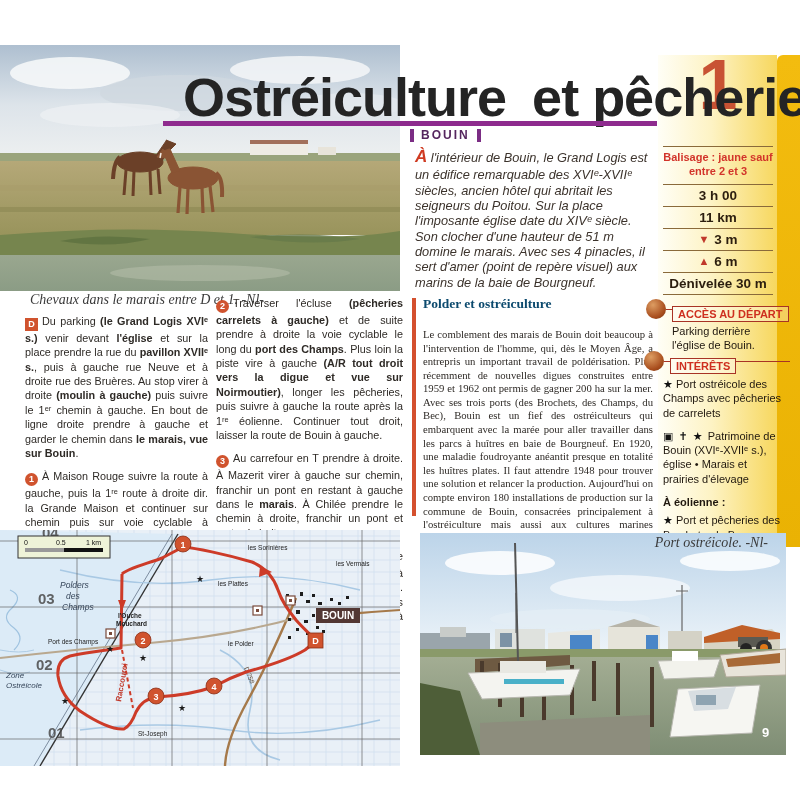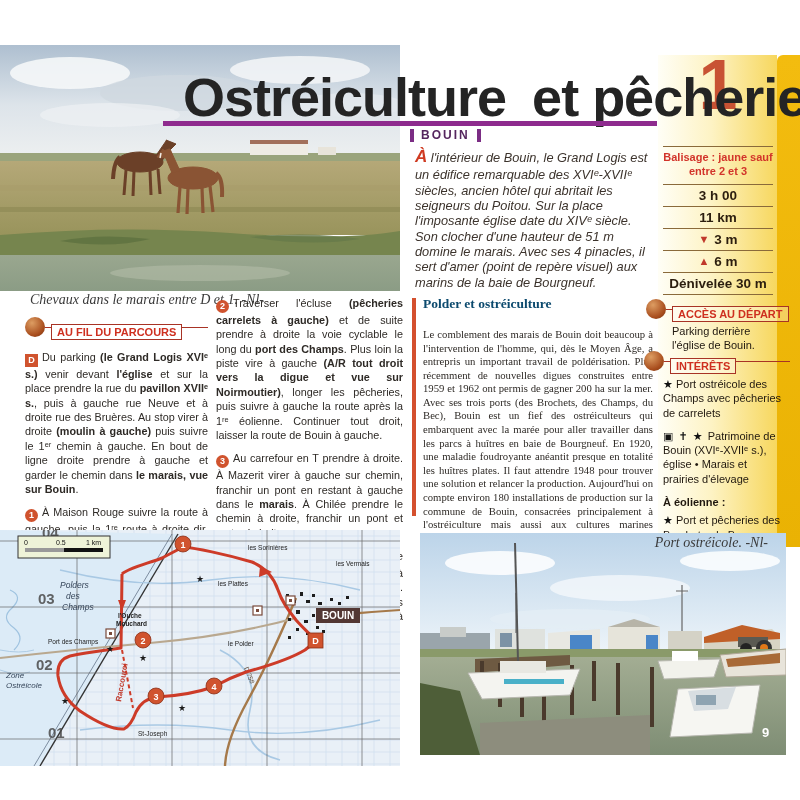--- a/index.html
+++ b/index.html
@@ -221,26 +221,20 @@
 
   <div id="cap-top" class="abs caption">Chevaux dans le marais entre D et 1. -Nl-</div>
   <div id="cap-bottom" class="abs caption">Port ostréicole. -Nl-</div>
   <div id="page-num" class="abs">9</div>
 
   <div id="intro" class="abs">
     <span class="dropcap">À</span><span> l'intérieur de Bouin, le Grand Logis est un édifice remarquable des XVIᵉ-XVIIᵉ siècles, ancien hôtel qui abritait les seigneurs du Poitou. Sur la place l'imposante église date du XIVᵉ siècle. Son clocher d'une hauteur de 51 m domine le marais. Avec ses 4 pinacles, il sert d'amer (point de repère visuel) aux marins de la baie de Bourgneuf.</span>
   </div>
 
   <div id="col-left" class="abs">
-    <div class="sec-head" id="parcours-head">
-      <span class="sphere"></span>
-      <span class="tick"></span>
-      <span class="sec-box">AU FIL DU PARCOURS</span>
-      <span class="tail"></span>
-    </div>
     <div class="step">
       <span class="marker">D</span><span><span>Du parking </span><span style="font-weight: bold;">(le Grand Logis XVIᵉ s.) </span><span>venir devant </span><span style="font-weight: bold;">l'église </span><span>et sur la place prendre la rue du </span><span style="font-weight: bold;">pavillon XVIIᵉ s.</span><span>, puis à gauche rue Neuve et à droite rue des Bruères. Au stop virer à droite </span><span style="font-weight: bold;">(moulin à gauche) </span><span>puis suivre le 1ᵉʳ chemin à gauche. En bout de ligne droite prendre à gauche et garder le chemin dans </span><span style="font-weight: bold;">le marais, vue sur Bouin</span><span>.</span></span>
     </div>
     <div class="step">
       <span class="marker circle">1</span><span><span>À Maison Rouge suivre la route à gauche, puis la 1ʳᵉ route à droite dir. la Grande Maison et continuer sur chemin puis sur voie cyclable à gauche. Tout droit passer devant la </span><span style="font-weight: bold;">bâtisse du château de Limagne</span><span> et gagner la route.</span></span>
     </div>
   </div>
 
   <div id="col-mid" class="abs">
     <div class="step">

